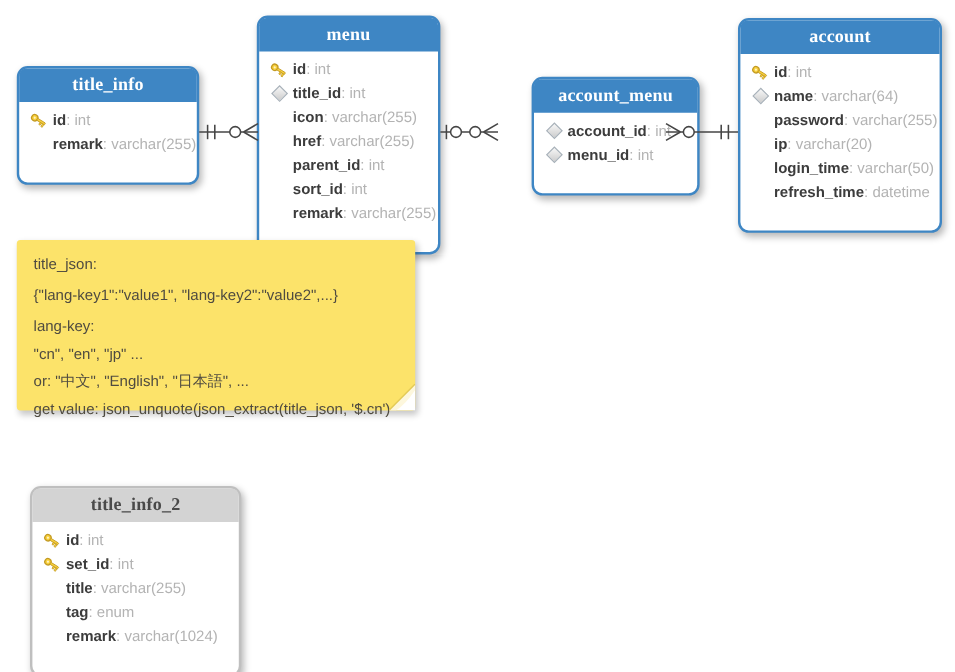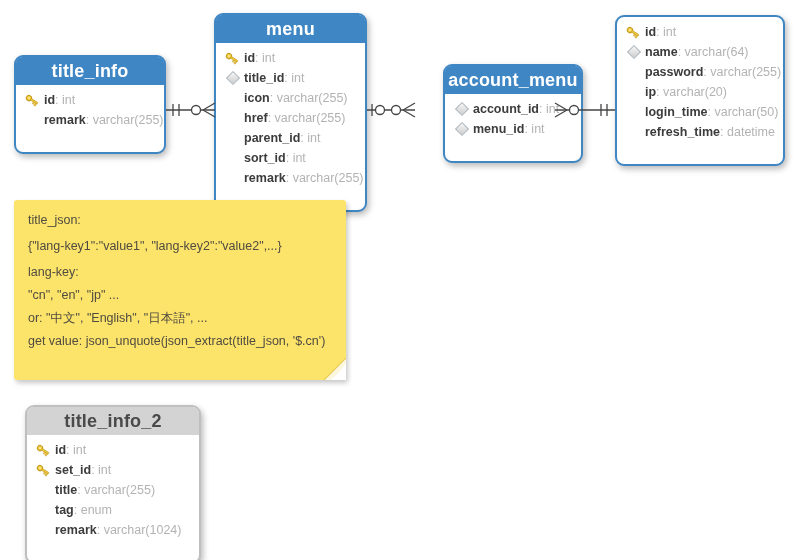--- a/index.html
+++ b/index.html
@@ -9,40 +9,40 @@
     --line:#454545;
   }
   html,body{margin:0;padding:0;background:#ffffff;}
   body{font-family:"Liberation Sans",sans-serif;}
   #stage{position:relative;width:796px;height:560px;background:#ffffff;overflow:hidden;}
 
   
   .entity{position:absolute;box-sizing:border-box;border:2px solid var(--blue);
           border-radius:9px;background:#ffffff;box-shadow:2px 3px 6px rgba(0,0,0,.28);}
   .ehead{height:28px;line-height:28px;text-align:center;background:var(--blue);color:#ffffff;
-         font-size:18px;font-weight:bold;border-radius:6px 6px 0 0;letter-spacing:.2px;}
+         font-size:15px;font-weight:bold;border-radius:6px 6px 0 0;letter-spacing:.2px;font-family:Liberation Serif, serif;}
   .entity.gray{border-color:#bfbfbf;}
   .entity.gray .ehead{background:var(--gray-head);color:#4a4a4a;}
   .ebody{padding:5px 0 22px 0;}
   .row{height:20px;display:flex;align-items:center;padding-left:8px;font-size:12.5px;white-space:nowrap;}
   .ficon{width:17px;height:15px;display:inline-flex;align-items:center;justify-content:center;
          margin-right:3px;flex:none;}
   .fname{color:#3c3c3c;font-weight:bold;}
   .ftype{color:#b3b3b3;}
   .ftype::before{content:": ";}
   .diamond{width:8px;height:8px;display:block;transform:rotate(45deg);
            background:linear-gradient(135deg,#f7f7f7,#cccccc);border:1px solid #a8b1b9;}
 
   
   .connector{position:absolute;overflow:visible;}
   .connector path,.connector line{stroke:var(--line);stroke-width:1.3;fill:none;}
   .connector circle{stroke:var(--line);stroke-width:1.3;fill:#ffffff;}
 
   
-  .note{position:absolute;left:14px;top:200px;width:332px;height:180px;box-sizing:border-box;
+  .note{position:absolute;left:14px;top:200px;width:332px;height:142px;box-sizing:border-box;
         background:var(--note-yellow);border-radius:3px;padding:9px 14px;
         box-shadow:2px 3px 5px rgba(0,0,0,.22);color:#4f4b40;font-size:12.5px;}
   .note-line{line-height:23px;}
   .note-line.gap{margin-bottom:3px;}
   .fold{position:absolute;right:0;bottom:0;display:block;}
 </style>
 </head>
 <body>
 
 <div id="stage">
@@ -140,20 +140,21 @@
           <span class="ficon">
             <i class="diamond"></i>
           </span>
           <span class="fname">menu_id</span>
           <span class="ftype">int</span>
         </div>
       </div>
   </div>
 
   <div class="entity blue" style="left:615px;top:15px;width:170px;">
+    <div class="ehead">account</div>
     <div class="ebody">
         <div class="row">
           <span class="ficon">
             <svg width="15" height="14" viewBox="0 0 15 14" aria-hidden="true">
               <g transform="rotate(32 7 7)">
                 <circle cx="3.4" cy="7" r="2.6" fill="#f8d03c" stroke="#c39a22" stroke-width="1.1"></circle>
                 <circle cx="3.4" cy="7" r="0.9" fill="#fff3c4"></circle>
                 <rect x="5.8" y="6.1" width="7.6" height="1.8" rx="0.4" fill="#f8d03c" stroke="#c39a22" stroke-width="0.7"></rect>
                 <rect x="9.2" y="7.8" width="1.3" height="2.1" fill="#f8d03c" stroke="#c39a22" stroke-width="0.6"></rect>
                 <rect x="11.6" y="7.8" width="1.3" height="2.7" fill="#f8d03c" stroke="#c39a22" stroke-width="0.6"></rect>

